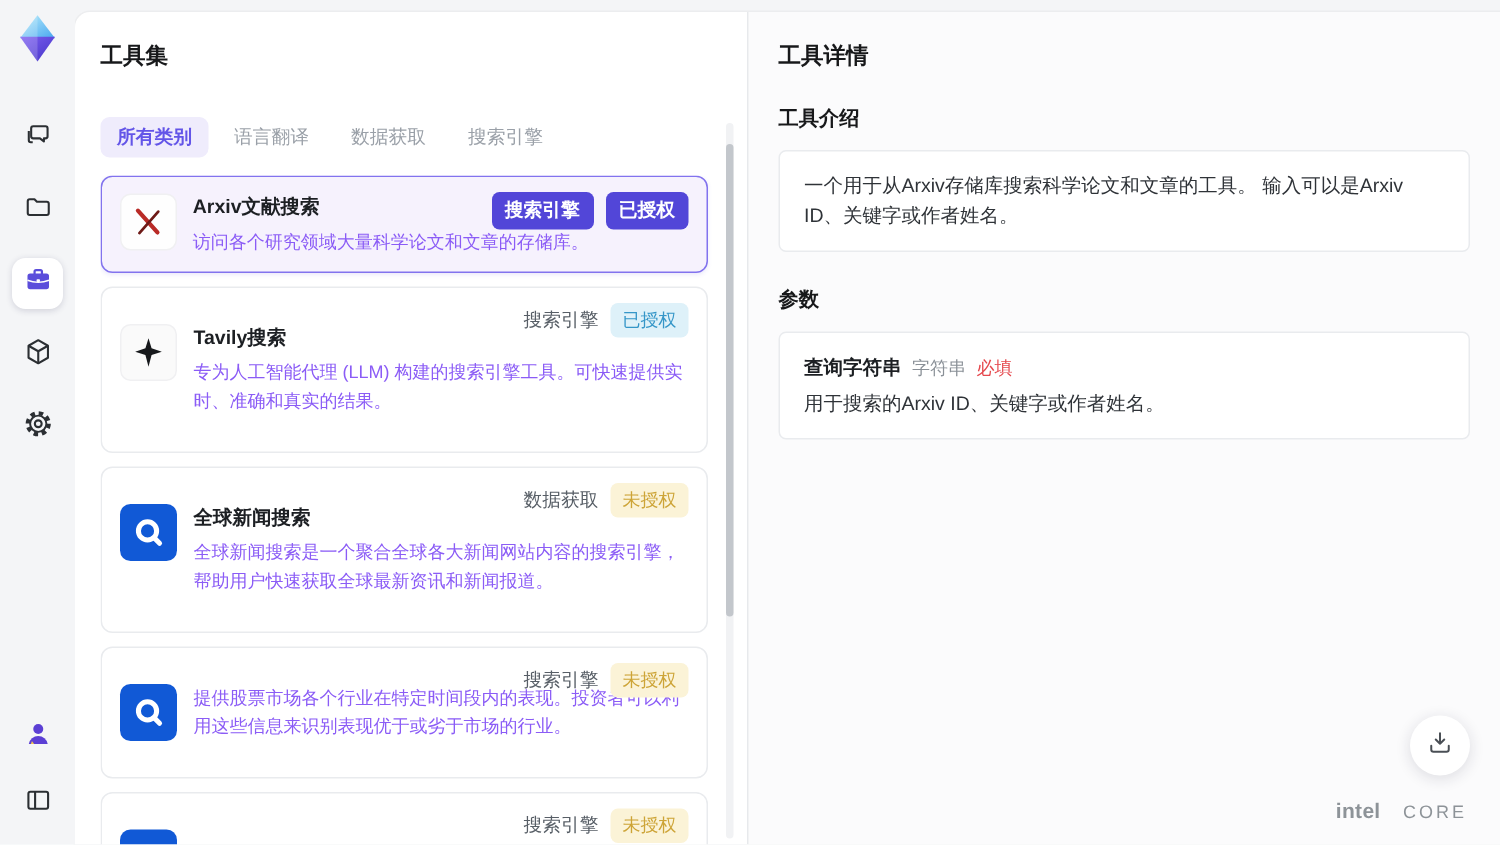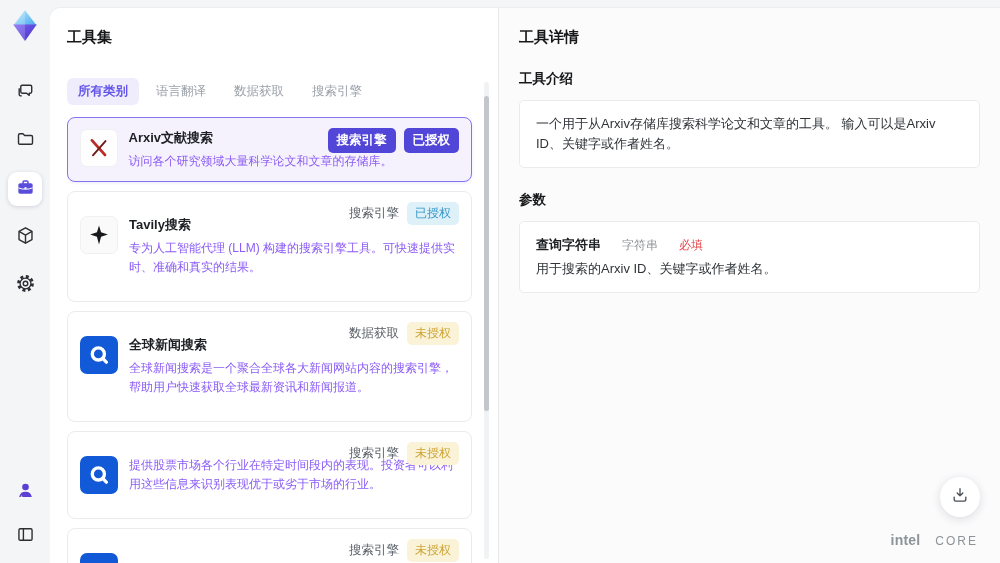--- a/index.html
+++ b/index.html
@@ -83,21 +83,21 @@
   .scrollbar .thumb {
     position:absolute; top:14px; left:0; width:5px; height:66%;
     background:#c3c7cc; border-radius:3px; cursor:pointer;
   }
   
   .section-heading { font-size:13.5px; font-weight:700; color:#17181a; margin-top:23px; }
   .info-box {
     margin-top:12px; background:#ffffff; border:1px solid #e9ebee; border-radius:5px;
     padding:13px 16px; font-size:13px; color:#2f3338; line-height:20px;
   }
-  .param-head { display:flex; align-items:baseline; gap:21px; }
+  .param-head { display:flex; align-items:baseline; gap:7px; }
   .param-name { font-size:13px; font-weight:700; color:#1c1f23; }
   .param-type { font-size:12px; color:#8a9097; }
   .param-required { font-size:12px; color:#e5484d; }
   .param-desc { margin-top:4px; font-size:13px; color:#2f3338; }
   
   .download-fab {
     position:absolute; right:20px; bottom:46px; width:40px; height:40px; border-radius:50%;
     background:#ffffff; box-shadow:0 2px 10px rgba(30,30,60,.14);
     display:flex; align-items:center; justify-content:center; cursor:pointer; z-index:5;
   }

